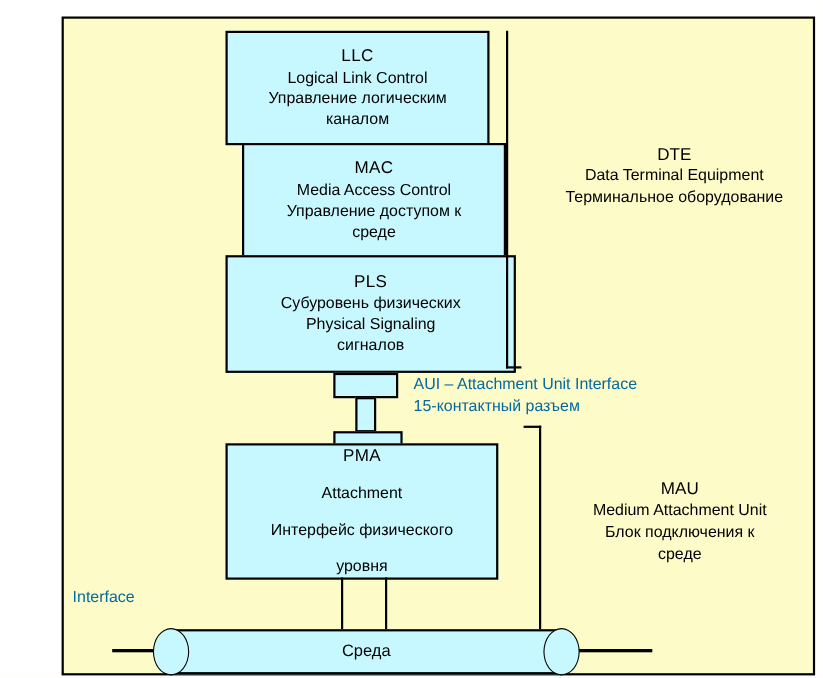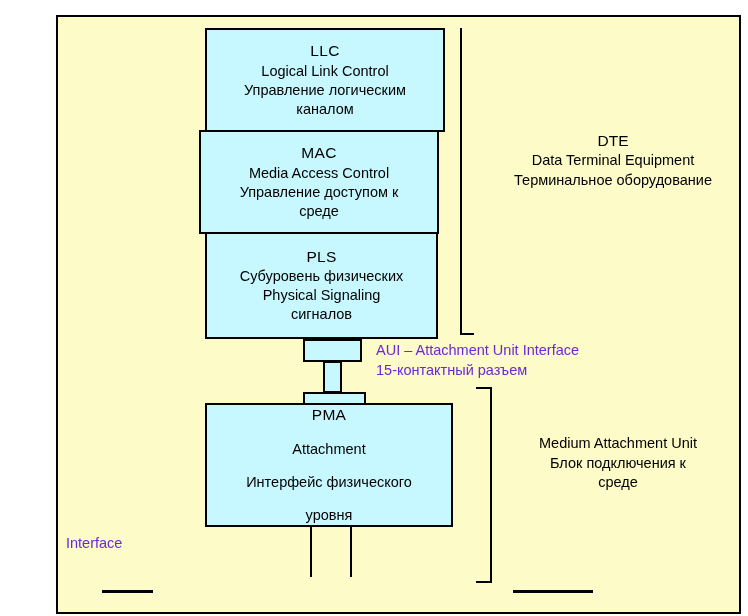--- a/index.html
+++ b/index.html
@@ -43,22 +43,22 @@
     line-height: 1.32;
   }
   .layer-box .ttl {
     font-size: 15.5px;
     letter-spacing: 0.3px;
   }
   .layer-box .ln { white-space: nowrap; }
 
   
   #box-llc { left: 147px; top: 11px;  width: 240px; height: 104px; }
-  #box-mac { left: 141px; top: 113px; width: 240px; height: 104px; }
-  #box-pls { left: 147px; top: 215px; width: 233px; height: 107px; }
+  #box-mac { left: 162px; top: 113px; width: 240px; height: 104px; }
+  #box-pls { left: 147px; top: 215px; width: 264px; height: 107px; }
   #box-pma { left: 147px; top: 386px; width: 248px; height: 124px; justify-content: space-between; }
 
   
   .conn {
     position: absolute;
     background: #c8f8ff;
     border: 2px solid #000000;
     box-sizing: border-box;
   }
   #conn-top    { left: 245px; top: 322px; width: 59px;  height: 23px; }
@@ -106,21 +106,21 @@
     font-size: 14.5px;
     line-height: 1.36;
   }
   .side-note .ttl { font-size: 15.5px; }
   #note-dte { left: 430px; top: 113px; width: 250px; }
   #note-mau { left: 440px; top: 417px; width: 240px; }
 
   
   .free-label {
     position: absolute;
-    color: #6d28d9;
+    color: #0369a1;
     font-size: 14.5px;
     line-height: 1.38;
     text-align: left;
   }
   #label-aui { left: 318px; top: 323px; width: 300px; }
   #label-mdi { left: 8px;   top: 516px; width: 240px; }
 
   
   #medium-wrap {
     position: absolute;
@@ -214,31 +214,38 @@
   <div id="dte-bracket"></div>
   <div id="mau-bracket"></div>
 
   <div class="side-note" id="note-dte">
     <div class="ttl">DTE</div>
     <div>Data Terminal Equipment</div>
     <div>Терминальное оборудование</div>
   </div>
 
   <div class="side-note" id="note-mau">
+    <div class="ttl">MAU</div>
     <div>Medium Attachment Unit</div>
     <div>Блок подключения к</div>
     <div>среде</div>
   </div>
 
   <div class="free-label" id="label-aui">
     <div>AUI – Attachment Unit Interface</div>
     <div>15-контактный разъем</div>
   </div>
 
   <div class="free-label" id="label-mdi">
     <div>Interface</div>
   </div>
 
   <div class="tail" id="tail-left"></div>
   <div class="tail" id="tail-right"></div>
 
+  <div id="medium-wrap">
+    <div id="medium-body"></div>
+    <div id="medium-cap-right"></div>
+    <div id="medium-cap-left"></div>
+    <div id="medium-label">Среда</div>
+  </div>
 
 </div>
 
 </body></html>

